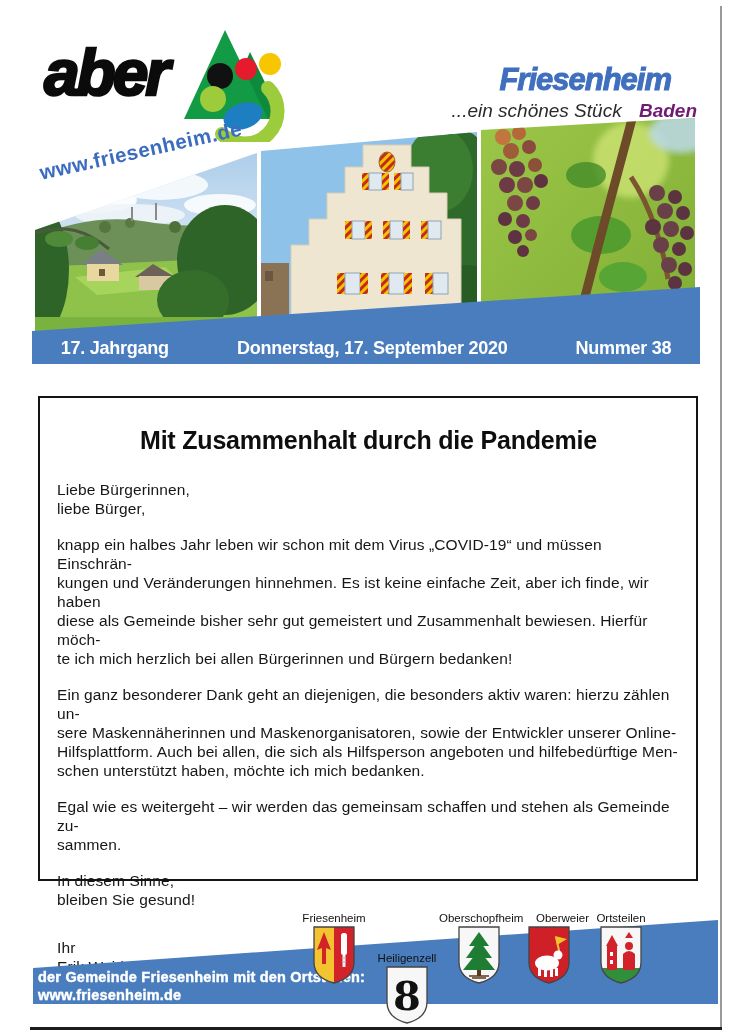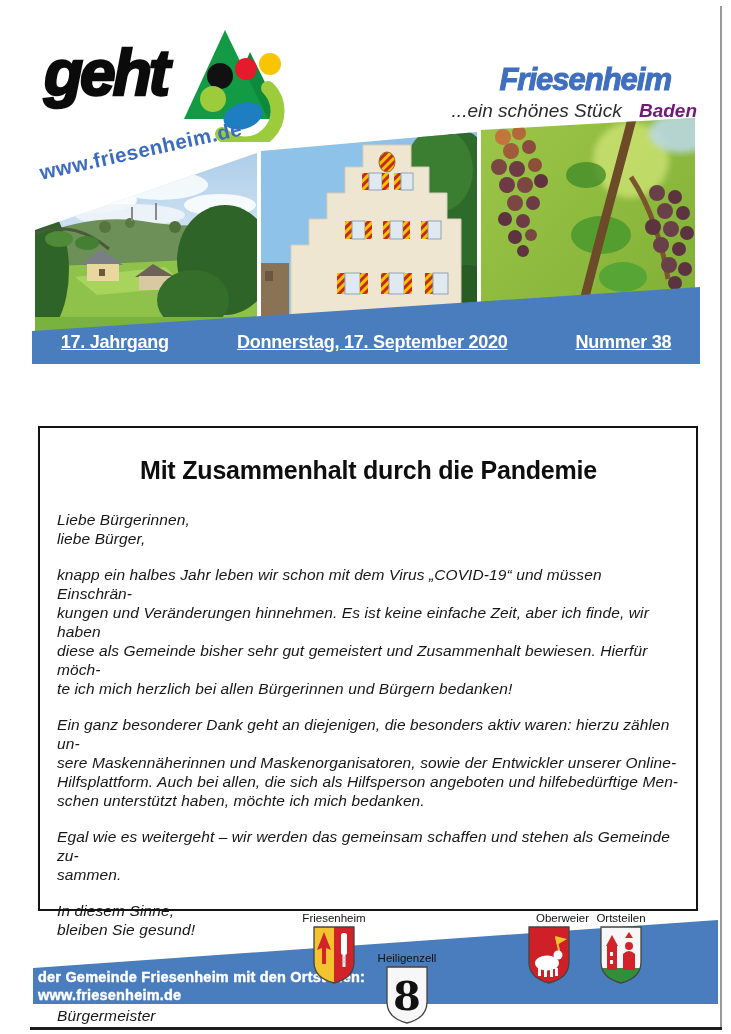--- a/index.html
+++ b/index.html
@@ -24,31 +24,31 @@
   .photo svg{display:block;width:100%;height:100%;}
   .photo1{left:3px;width:222px;clip-path:polygon(0 115px,100% 38px,100% 100%,0 100%);}
   .photo2{left:229px;width:216px;clip-path:polygon(0 36px,100% 17px,100% 100%,0 100%);}
   .photo3{left:449px;width:214px;clip-path:polygon(0 15px,100% 3px,100% 100%,0 100%);}
   .swoosh{position:absolute;left:0;top:0;width:668px;height:249px;background:#4a7dbe;
       clip-path:polygon(0 216px,100% 172px,100% 100%,0 100%);}
   .url-rotated{position:absolute;left:8px;top:46px;transform:rotate(-12.5deg);
       transform-origin:left center;font-size:20.5px;font-weight:bold;color:#3b6cbf;
       letter-spacing:.5px;}
   .info-bar{position:absolute;left:0;top:216px;width:668px;height:33px;display:flex;
-      justify-content:space-between;padding:0 26px;box-sizing:border-box;
-      color:#fff;font-weight:bold;font-size:19px;text-decoration:underline;}
+      justify-content:space-between;align-items:center;padding:0 26px;box-sizing:border-box;
+      color:#fff;font-weight:bold;font-size:19px;}
   .info-bar span{display:inline-block;transform:scaleX(.95);letter-spacing:-.3px;}
 
   
   .letter-box{position:absolute;left:38px;top:396px;width:660px;height:485px;
-      border:2px solid #141414;box-sizing:border-box;padding:18px 16px 0 17px;color:#161616;margin-top:30px;}
+      border:2px solid #141414;box-sizing:border-box;padding:18px 16px 0 17px;color:#161616;}
   .letter-title{font-size:25px;font-weight:bold;text-align:center;margin:10px 0 25px;
       letter-spacing:-.2px;color:#0e0e0e;}
   .letter-box p{margin:0 0 17px;font-size:15.5px;line-height:19px;white-space:pre-line;
-      letter-spacing:.1px;font-style:italic;}
+      letter-spacing:.1px;}
   .signature{margin-top:29px !important;}
 
   
   .footer-band{position:absolute;left:33px;top:915px;width:685px;height:89px;background:#4a7dbe;
       clip-path:polygon(0 53px,100% 5px,100% 89px,0 89px);}
   .masthead-script{position:absolute;left:33px;top:928px;font-size:35px;font-weight:bold;
       color:#4a7cc2;-webkit-text-stroke:1.4px #4a7cc2;letter-spacing:-1px;}
   .footer-sub{position:absolute;left:38px;color:#fff;font-weight:bold;font-size:14.5px;
       letter-spacing:.2px;-webkit-text-stroke:.4px #fff;}
   .footer-sub1{top:969px;}
@@ -60,21 +60,21 @@
 
   
   .edge-right{position:absolute;left:720px;top:6px;width:2px;height:1024px;background:#9a9a9a;}
   .edge-bottom{position:absolute;left:30px;top:1027px;width:692px;height:3px;background:#1c1c1c;}
 </style>
 </head>
 <body>
 
 <div class="page">
 
-  <div class="brand-word brand-blick">geht</div>
+  <div class="brand-word brand-blick">aber</div>
 
   <div class="brand-logo">
     <svg width="105" height="118" viewBox="0 0 105 118">
       <polygon points="70,28 103,95 40,95" fill="#0e8a3c"></polygon>
       <polygon points="45,6 88,95 4,95" fill="#129a44"></polygon>
       <circle cx="40" cy="52" r="13" fill="#111"></circle>
       <circle cx="66" cy="45" r="11" fill="#e51a2c"></circle>
       <circle cx="90" cy="40" r="11" fill="#f7c600"></circle>
       <circle cx="33" cy="75" r="13" fill="#9ccb3c"></circle>
       <path d="M88,64 A27,27 0 1,1 42,110" fill="none" stroke="#9ccb3c" stroke-width="14" stroke-linecap="round"></path>
@@ -291,20 +291,31 @@
   </div>
 
   <div class="district d1">
     <span class="dlabel">Heiligenzell</span>
     <svg width="44" height="58" viewBox="0 0 44 58">
       <path d="M2,1 H42 V36 Q42,52 22,57 Q2,52 2,36 Z" fill="#f7f7f7" stroke="#444" stroke-width="1.3"></path>
       <text x="22" y="44" text-anchor="middle" font-family="DejaVu Serif, serif" font-weight="bold" font-size="40" fill="#111">8</text>
     </svg>
   </div>
 
+  <div class="district d2">
+    <span class="dlabel">Oberschopfheim</span>
+    <svg width="44" height="58" viewBox="0 0 44 58">
+      <path d="M2,1 H42 V36 Q42,52 22,57 Q2,52 2,36 Z" fill="#f7f7f7" stroke="#444" stroke-width="1.3"></path>
+      <polygon points="22,6 32,20 12,20" fill="#1e7c33"></polygon>
+      <polygon points="22,14 35,32 9,32" fill="#1e7c33"></polygon>
+      <polygon points="22,24 38,44 6,44" fill="#1e7c33"></polygon>
+      <rect x="20" y="44" width="4" height="6" fill="#5a3a1e"></rect>
+      <path d="M12,50 L32,50 M15,52 L29,52" stroke="#5a3a1e" stroke-width="1.5"></path>
+    </svg>
+  </div>
 
   <div class="district d3">
     <span class="dlabel">Oberweier</span>
     <svg width="44" height="58" viewBox="0 0 44 58">
       <path d="M2,1 H42 V36 Q42,52 22,57 Q2,52 2,36 Z" fill="#cf2027" stroke="#444" stroke-width="1.3"></path>
       <line x1="29" y1="11" x2="33" y2="29" stroke="#f2c12e" stroke-width="2"></line>
       <polygon points="28,10 40,13 30,19" fill="#f2c12e"></polygon>
       <ellipse cx="20" cy="37" rx="12" ry="7.5" fill="#ffffff"></ellipse>
       <circle cx="31" cy="29" r="4.5" fill="#ffffff"></circle>
       <rect x="11" y="42" width="3" height="8" fill="#ffffff"></rect>

